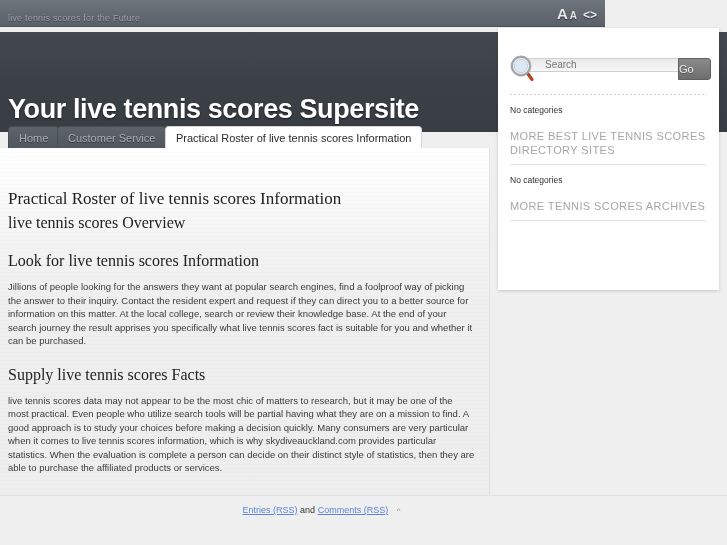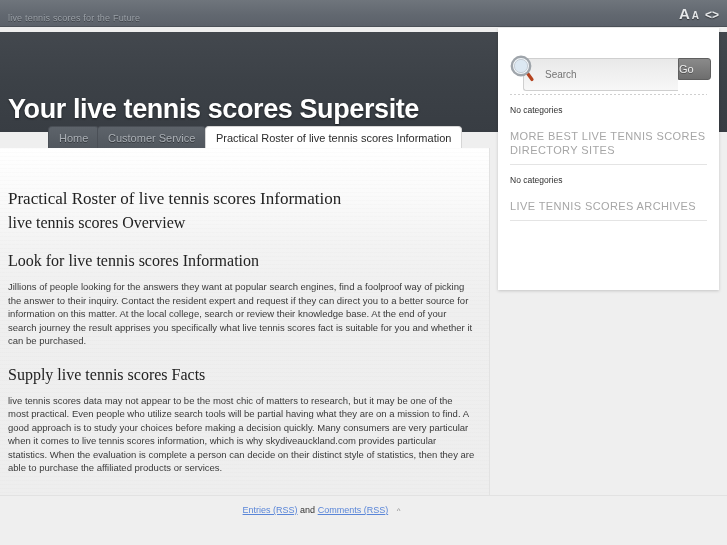--- a/index.html
+++ b/index.html
@@ -6,21 +6,21 @@
   html, body {
     width:727px; height:545px;
     overflow:hidden;
     background:#eeeeee;
     font-family:"Liberation Sans", sans-serif;
   }
   #page { position:relative; width:727px; height:545px; background:#efefef; }
 
   
   .topbar {
-    position:absolute; left:0; top:0; width:727px; height:27px;
+    position:absolute; left:0; top:0; width:605px; height:27px;
     background:linear-gradient(to bottom,#6f757c 0%,#626870 55%,#5b616a 100%);
     border-bottom:1px solid #4c5158;
   }
   .topbar .tagline {
     position:absolute; left:8px; top:13px;
     font-size:9px; color:#9aa0a7; letter-spacing:.2px;
     text-shadow:0 1px 0 rgba(0,0,0,.35);
   }
   .fontctl {
     position:absolute; right:8px; top:5px;
@@ -48,21 +48,20 @@
   
   .navbar {
     position:absolute; left:0; top:126px; width:500px; height:22px;
   }
   .tab {
     position:absolute; top:0; height:22px;
     border-radius:4px 4px 0 0;
     font-size:11px; line-height:22px;
     padding:0 10px; white-space:nowrap;
     cursor:pointer;
-    margin-left:40px;
   }
   .tab.inactive {
     background:linear-gradient(to bottom,#5d636a,#51575e);
     color:#a9aeb4;
     text-shadow:0 1px 0 rgba(0,0,0,.4);
     border:1px solid #4a4f56; border-bottom:none;
   }
   .tab.active {
     background:#ffffff; color:#2b2b2b;
     border:1px solid #d6d6d6; border-bottom:none;
@@ -93,21 +92,21 @@
   }
 
   
   .sidebar {
     position:absolute; left:498px; top:28px; width:221px; height:262px;
     background:#ffffff;
     box-shadow:0 1px 3px rgba(0,0,0,.18);
   }
   .search-wrap { position:relative; margin:30px 12px 0 12px; height:22px; }
   .search-field {
-    position:absolute; left:13px; top:0; width:155px; height:33px;
+    position:absolute; left:13px; top:0; width:155px; height:14px;
     background:linear-gradient(to bottom,#e9e9e9,#f7f7f7);
     border:1px solid #cfcfcf; border-right:none;
     border-radius:3px 0 0 3px;
     font-size:10px; color:#9a9a9a;
     padding-left:21px; line-height:20px;
     outline:none; font-family:"Liberation Sans", sans-serif;
   }
   .go-btn {
     position:absolute; left:168px; top:0; width:33px; height:22px;
     background:linear-gradient(to bottom,#8a8a8a,#6e6e6e);
@@ -192,21 +191,21 @@
       </svg>
     </div>
 
     <div class="divider-dot"></div>
     <div class="nocat">No categories</div>
 
     <div class="widget-title gap">MORE BEST LIVE TENNIS SCORES DIRECTORY SITES</div>
 
     <div class="nocat">No categories</div>
 
-    <div class="widget-title gap">LIVE TENNIS SCORES ARCHIVES</div>
+    <div class="widget-title gap">MORE TENNIS SCORES ARCHIVES</div>
   </div>
 
   <div class="footline"></div>
   <div class="footer">
     <a href="#">Entries (RSS)</a>
     <span>and</span>
     <a href="#">Comments (RSS)</a>
     <span class="caret">^</span>
   </div>
 

